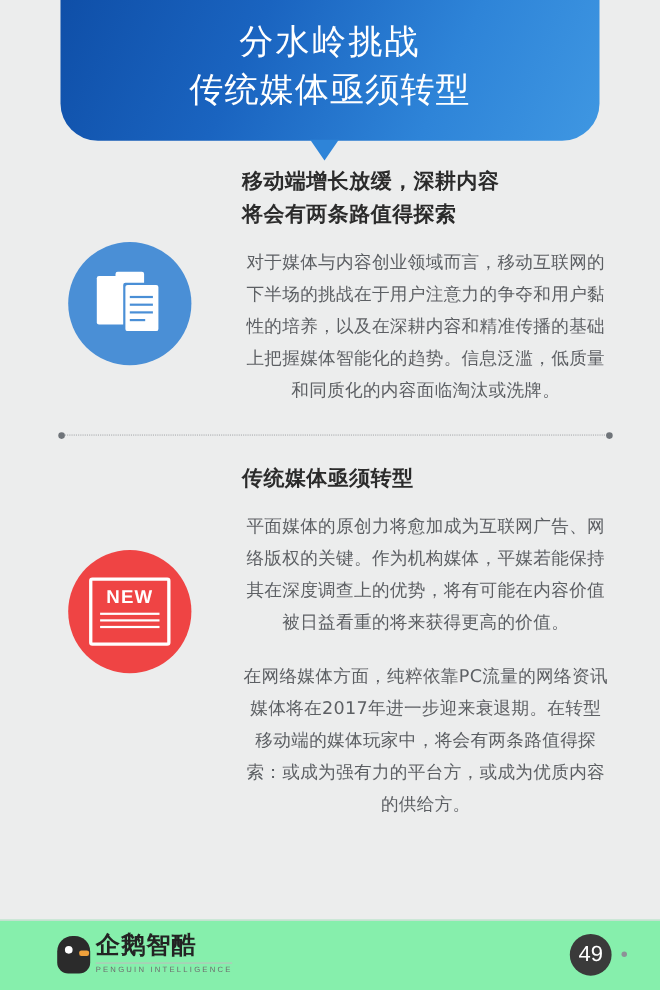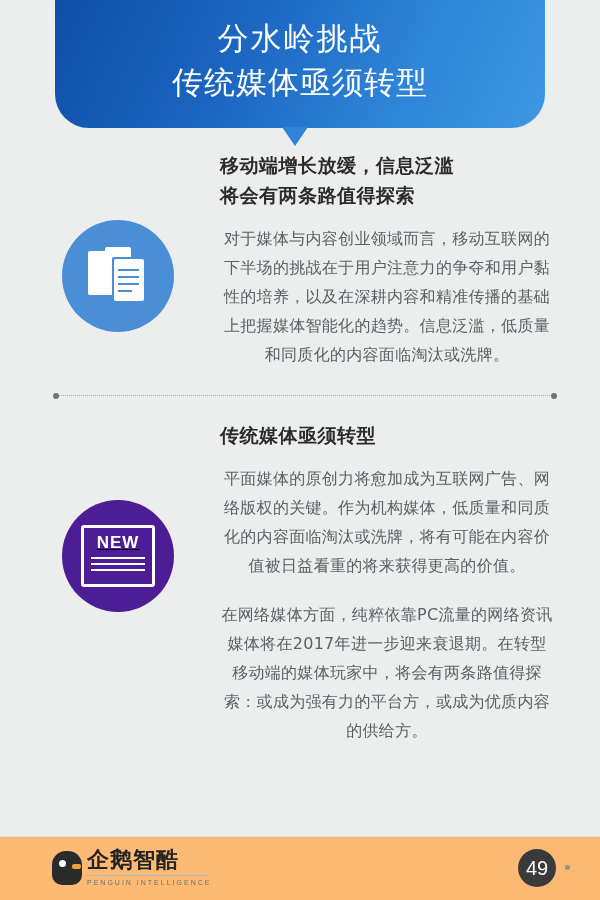--- a/index.html
+++ b/index.html
@@ -92,21 +92,21 @@
     position: absolute;
     left: 62px;
     width: 112px;
     height: 112px;
     border-radius: 50%;
     background: #4a8fd6;
     display: flex;
     align-items: center;
     justify-content: center;
   }
-  .icon-circle.second { background: #4c1d95; text-decoration: underline; }
+  .icon-circle.second { background: #ef4444; }
 
   
   .docs-icon { position: relative; width: 60px; height: 58px; }
   .docs-icon .pg {
     position: absolute;
     background: #ffffff;
     border-radius: 2px;
   }
   .docs-icon .pg.back  { left: 0;  top: 4px;  width: 26px; height: 44px; }
   .docs-icon .pg.mid   { left: 17px; top: 0;  width: 26px; height: 44px; }
@@ -163,21 +163,21 @@
   .divider::before { left: -3px; }
   .divider::after  { right: -3px; }
 
   
   .footer {
     position: absolute;
     left: 0;
     bottom: 0;
     width: 600px;
     height: 64px;
-    background: #fdba74;
+    background: #86efac;
     border-top: 1px solid #dcdddf;
   }
   .logo {
     position: absolute;
     left: 52px;
     top: 12px;
     display: flex;
     align-items: center;
   }
   .logo-mark {
@@ -264,21 +264,21 @@
         <div class="pg back"></div>
         <div class="pg mid"></div>
         <div class="pg front"></div>
         <div class="ln" style="top:22px;"></div>
         <div class="ln" style="top:29px;"></div>
         <div class="ln" style="top:36px;"></div>
         <div class="ln" style="top:43px;width:14px;"></div>
       </div>
     </div>
     <div class="sec-heading">
-      <div>移动端增长放缓，信息泛滥</div>
+      <div>移动端增长放缓，深耕内容</div>
       <div>将会有两条路值得探索</div>
     </div>
     <p class="sec-para">对于媒体与内容创业领域而言，移动互联网的下半场的挑战在于用户注意力的争夺和用户黏性的培养，以及在深耕内容和精准传播的基础上把握媒体智能化的趋势。信息泛滥，低质量和同质化的内容面临淘汰或洗牌。</p>
   </div>
 
   <div class="divider"></div>
 
   <div class="section" style="min-height:300px;">
     <div class="icon-circle second" style="top:80px;">
       <div class="new-icon">
@@ -286,21 +286,21 @@
         <div class="lines">
           <i></i>
           <i></i>
           <i></i>
         </div>
       </div>
     </div>
     <div class="sec-heading">
       <div>传统媒体亟须转型</div>
     </div>
-    <p class="sec-para">平面媒体的原创力将愈加成为互联网广告、网络版权的关键。作为机构媒体，低质量和同质化的内容面临淘汰或洗牌，将有可能在内容价值被日益看重的将来获得更高的价值。</p>
+    <p class="sec-para">平面媒体的原创力将愈加成为互联网广告、网络版权的关键。作为机构媒体，平媒若能保持其在深度调查上的优势，将有可能在内容价值被日益看重的将来获得更高的价值。</p>
     <p class="sec-para" style="margin-top:20px;">在网络媒体方面，纯粹依靠PC流量的网络资讯媒体将在2017年进一步迎来衰退期。在转型移动端的媒体玩家中，将会有两条路值得探索：或成为强有力的平台方，或成为优质内容的供给方。</p>
   </div>
 
 </div>
 
 <div class="footer">
   <div class="logo">
     <div class="logo-mark"></div>
     <div class="logo-text">
       <div class="logo-cn">企鹅智酷</div>

